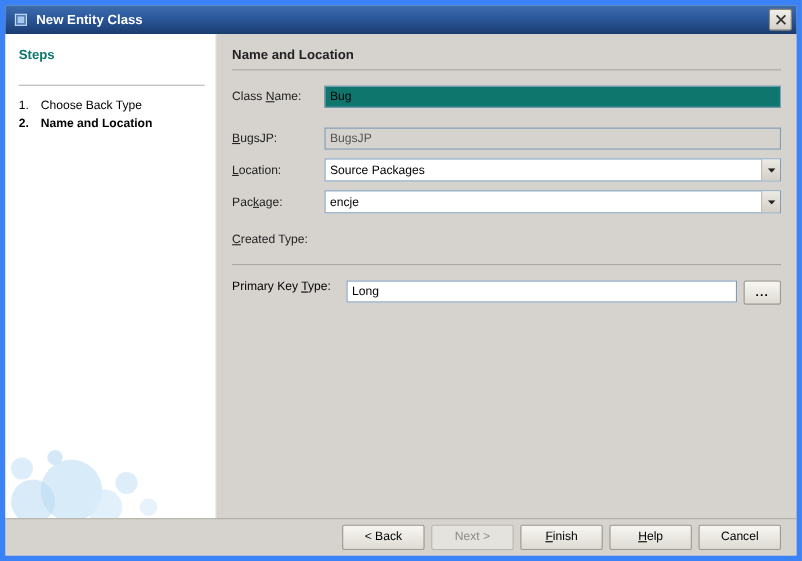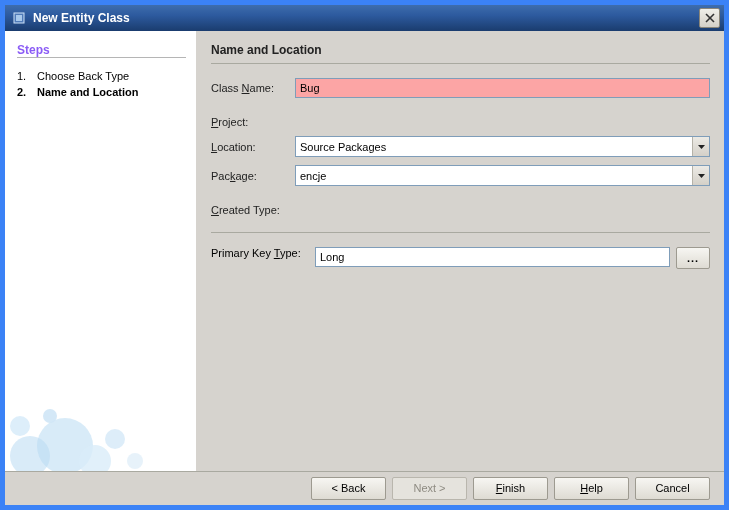--- a/index.html
+++ b/index.html
@@ -61,22 +61,22 @@
     padding: 12px 10px 10px 12px;
     border-right: 1px solid #d6d3ce;
     display: flex;
     flex-direction: column;
     position: relative;
     overflow: hidden;
   }
   .side-header {
     font-weight: bold;
     font-size: 12px;
-    color: #8b5cf6;
-    padding-bottom: 0;
+    color: #0f766e;
+    padding-bottom: 20px;
     border-bottom: 1px solid #b5b5b5;
     margin-bottom: 10px;
   }
   .steps-list {
     list-style: none;
     margin: 0; padding: 0;
     font-size: 11px;
   }
   .steps-list li {
     display: flex;
@@ -113,21 +113,21 @@
   }
   .form-label {
     width: 84px;
     font-size: 11px;
     color: #222;
   }
   .form-input {
     flex: 1;
     height: 20px;
     border: 1px solid #7f9db9;
-    background: #fca5a5;
+    background: #0f766e;
     font-family: Tahoma, Arial, sans-serif;
     font-size: 11px;
     padding: 1px 4px;
   }
   .form-input[readonly] {
     background: #d6d3ce;
     color: #555;
   }
   .combo-wrap {
     flex: 1;
@@ -263,21 +263,22 @@
       <div class="main-header">Name and Location</div>
 
       <div class="form-row">
         <label class="form-label">Class <span class="u">N</span>ame:</label>
         <input class="form-input" type="text" value="Bug" style="">
       </div>
 
       <div class="gap"></div>
 
       <div class="form-row">
-        <label class="form-label underline-first">Project:</label>
+        <label class="form-label underline-first">BugsJP:</label>
+        <input class="form-input" type="text" readonly="" value="BugsJP" style="">
       </div>
 
       <div class="form-row">
         <label class="form-label underline-first">Location:</label>
         <div class="combo-wrap">
           <input type="text" value="Source Packages" style="">
           <div class="combo-btn">
             <svg width="7" height="4" viewBox="0 0 7 4">
                 <polygon points="0,0 7,0 3.5,4" fill="#222"></polygon>
               </svg>

